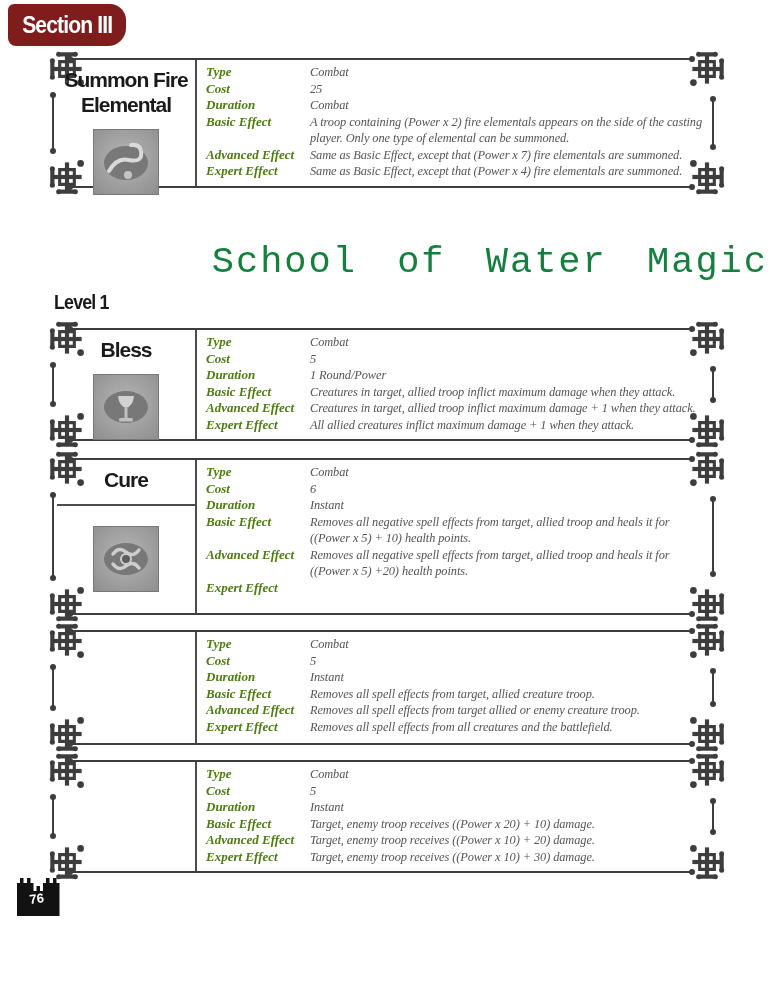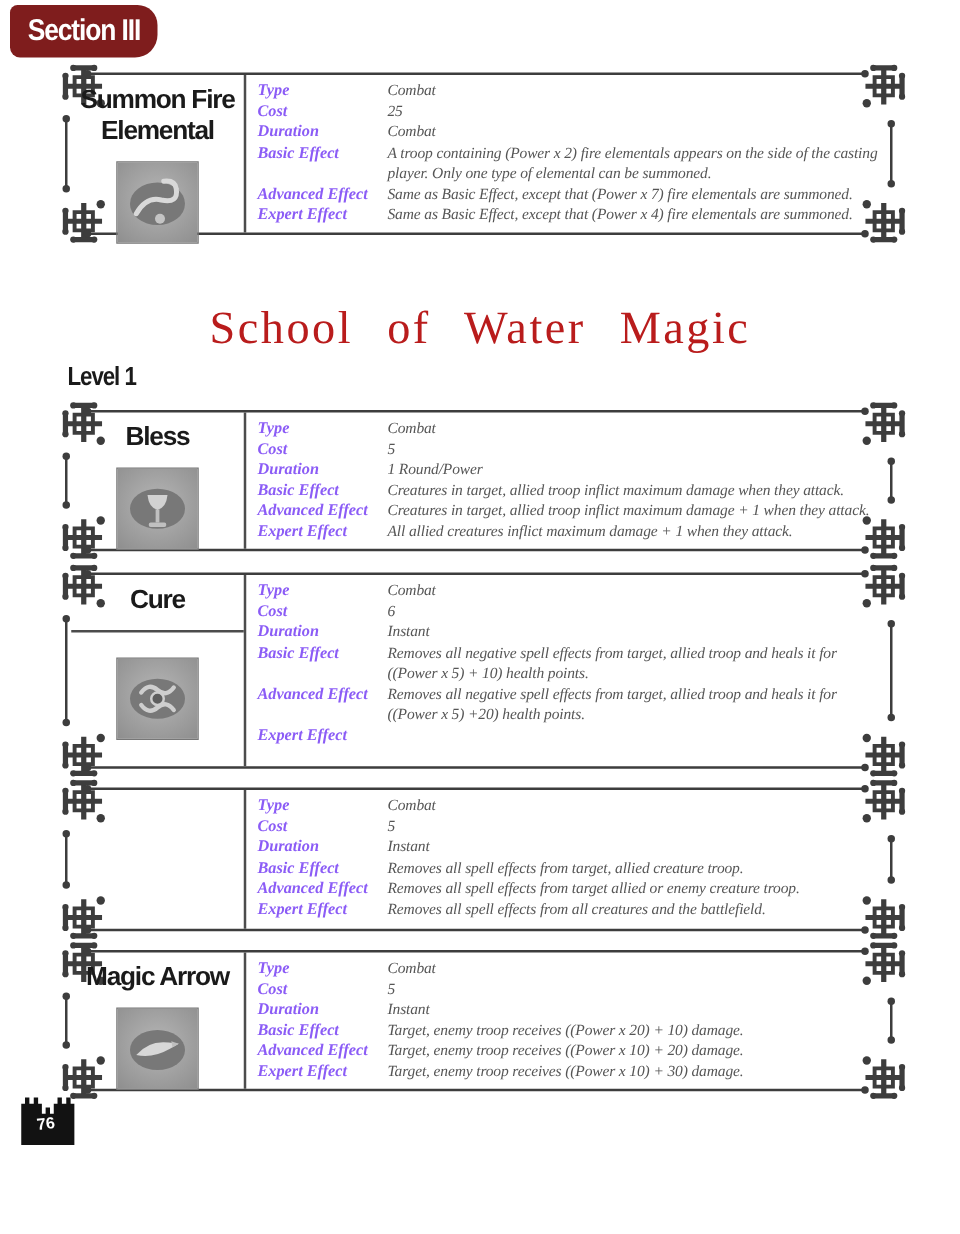--- a/index.html
+++ b/index.html
@@ -12,22 +12,22 @@
     position:absolute;left:8px;top:4px;width:118px;height:42px;
     background:#7f1d1d;border-radius:6px 16px 18px 8px;
     display:flex;align-items:center;justify-content:center;
   }
   .section-banner span{
     color:#ffffff;font-family:"Liberation Sans", sans-serif;font-weight:700;
     font-size:24px;letter-spacing:-1px;transform:scaleX(.88);white-space:nowrap;
   }
   
   .school-heading{
-    position:absolute;left:0;top:241px;width:100%;text-align:center;
-    font-family:Liberation Serif, serif;font-size:37px;color:#b91c1c;
+    position:absolute;left:0;top:241px;width:100%;text-align:right;
+    font-family:Liberation Mono, monospace;font-size:37px;color:#15803d;
     letter-spacing:2px;word-spacing:16px;
   }
   .level-heading{
     position:absolute;left:54px;top:290px;
     font-family:"Liberation Sans", sans-serif;font-weight:700;font-size:21px;
     letter-spacing:-1px;color:#1a1a1a;transform:scaleX(.85);transform-origin:left;
   }
   
   .spell-box{position:absolute;left:48px;width:674px;}
   .hline{position:absolute;height:2.4px;background:#3d3d3d;border-radius:2px;}
@@ -72,21 +72,21 @@
     background:radial-gradient(circle at 50% 45%, #b6b6b6, #8e8e8e);
     display:flex;align-items:center;justify-content:center;
   }
   
   .right-col{
     position:absolute;left:158px;right:20px;top:9px;
     display:grid;grid-template-columns:104px 1fr;align-content:start;
   }
   .lbl{
     font-family:"Liberation Serif", serif;font-style:italic;font-weight:600;
-    font-size:13px;line-height:16.5px;color:#8b5cf6;
+    font-size:13px;line-height:16.5px;color:#4d7c0f;
   }
   .val{
     font-family:"Liberation Serif", serif;font-size:12.4px;line-height:16.5px;
     color:#555555;letter-spacing:-0.1px;font-style:italic;
   }
   
   .page-footer{position:absolute;left:14px;top:874px;width:46px;height:44px;}
   .hidden-defs{position:absolute;width:0;height:0;overflow:hidden;}
 </style>
 </head>
@@ -306,33 +306,20 @@
       <use href="#knot-sym"></use>
     </svg>
   <svg class="knot br">
       <use href="#knot-sym"></use>
     </svg>
   <div class="hline top"></div>
   <div class="hline bot"></div>
   <div class="vline left"></div>
   <div class="vline right"></div>
   <div class="vdiv"></div>
-  <div class="left-col">
-    <div class="spell-name">Magic Arrow</div>
-    <div class="name-divider"></div>
-    <div class="icon-wrap">
-      <div class="spell-icon">
-        <svg width="58" height="58" viewBox="0 0 58 58">
-          <ellipse cx="29" cy="30" rx="22" ry="16" fill="#787878"></ellipse>
-          <path d="M12 34 q10 -12 26 -10 l8 1 l-7 4 q-14 8 -27 5 Z" fill="#d8d8d8"></path>
-          <path d="M40 23 l6 2 l-5 3" fill="#bfbfbf"></path>
-        </svg>
-      </div>
-    </div>
-  </div>
   <div class="right-col">
     <div class="lbl">Type</div>
     <div class="val">Combat</div>
     <div class="lbl">Cost</div>
     <div class="val">5</div>
     <div class="lbl">Duration</div>
     <div class="val">Instant</div>
     <div class="lbl">Basic Effect</div>
     <div class="val">Target, enemy troop receives ((Power x 20) + 10) damage.</div>
     <div class="lbl">Advanced Effect</div>

